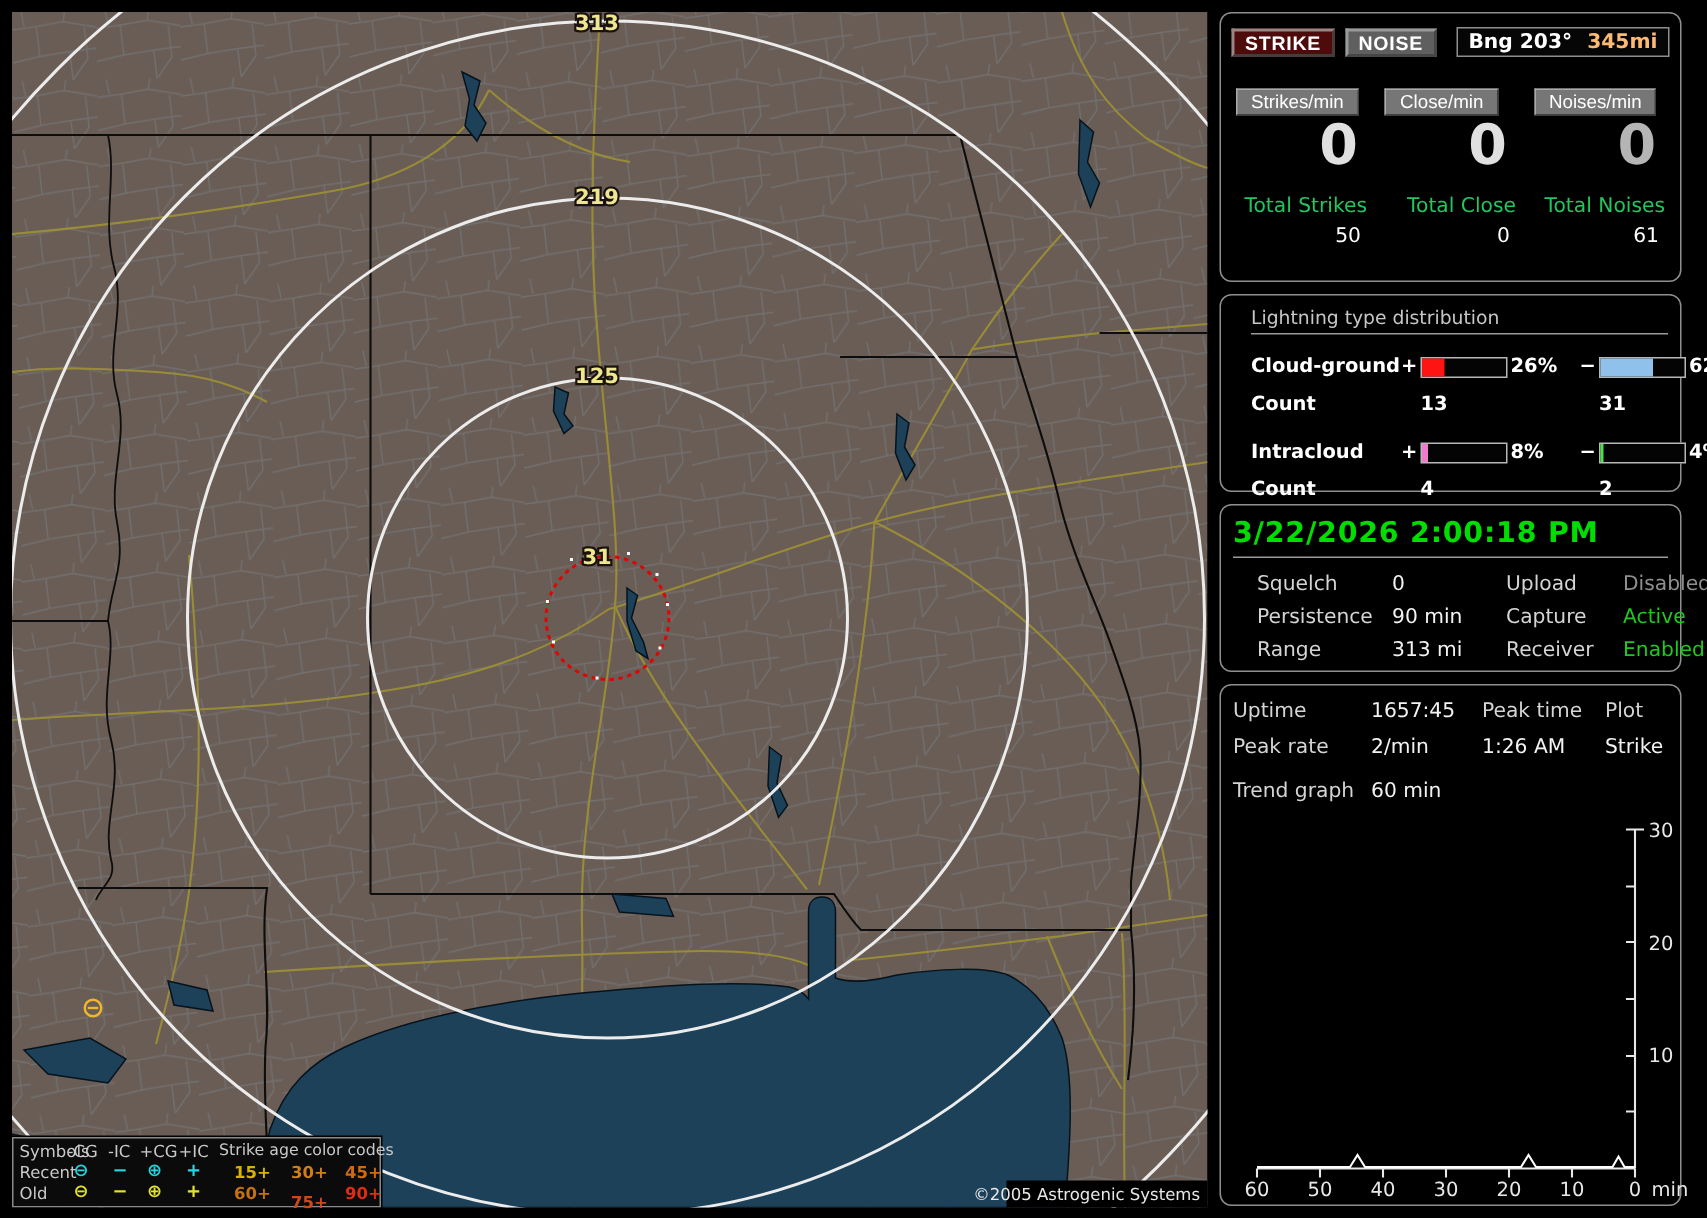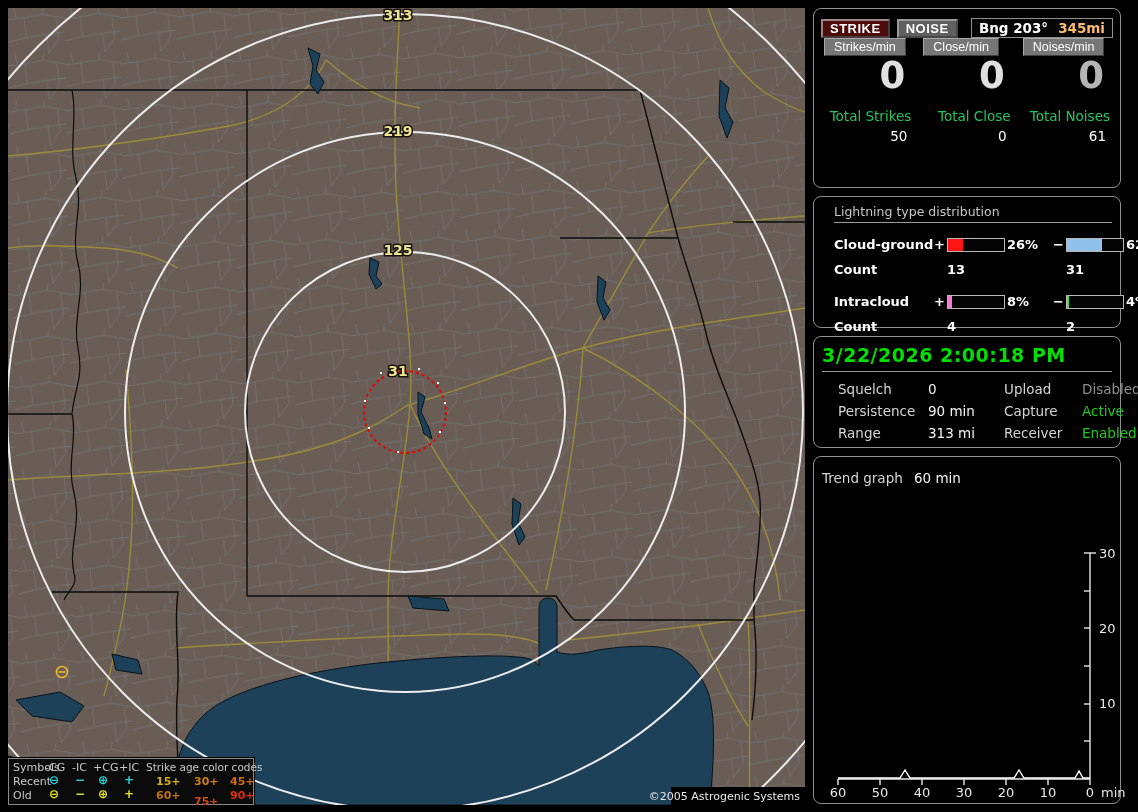--- a/index.html
+++ b/index.html
@@ -24,21 +24,21 @@
   
   .p1row1{display:flex;align-items:center;margin:9px 7px 0 7px;gap:7px;}
   .btn{font-weight:bold;font-size:13px;letter-spacing:0.5px;cursor:default;}
   .btn-strike{background:#4e0b0b;color:#fff;border:2px outset #9a8484;padding:0 7px;}
   .btn-noise{background:#5f5f5f;color:#ffffff;border:2px outset #9a9a9a;padding:0 7px;}
   .bng{margin-left:auto;background:#060606;border:1px solid #8f8f8f;padding:1px 7px;font-size:13.5px;font-weight:bold;color:#fff;white-space:nowrap;}
   .bng .mi{color:#fdba74;margin-left:10px;}
   .cgrid{display:grid;grid-template-columns:1fr 1fr 1fr;margin:0 4px;}
   .rate-hdr{justify-self:start;margin-left:6px;background:#767676;color:#fff;font-size:12.5px;
     border-top:1px solid #aaa;border-left:1px solid #aaa;border-right:1px solid #3f3f3f;border-bottom:1px solid #3f3f3f;
-    padding:1px 9px;}
+    padding:1px 9px;margin-top:21px;}
   .zero{font-size:37px;font-weight:bold;text-align:right;padding-right:12px;line-height:1.05;margin-top:1px;}
   .zero.dim{color:#b5b5b5;}
   .tlabel{font-size:13.5px;text-align:right;padding-right:6px;color:#22c55e;margin-top:12px;}
   .tval{font-size:13.5px;text-align:right;padding-right:10px;color:#fff;margin-top:4px;}
   
   .dist-title{margin:7px 8px 0;padding-bottom:3px;border-bottom:1px solid #9a9a9a;color:#c6c6c6;font-size:12.5px;}
   .drows{margin:9px 8px 0;}
   .drow{display:grid;grid-template-columns:100px 13px 60px 46px 13px 60px 1fr;align-items:center;
     font-weight:bold;font-size:13px;height:25px;color:#fff;}
   .bar{width:56px;height:12px;border:1px solid #b8b8b8;background:#040404;}
@@ -276,20 +276,31 @@
     <div style="color: rgb(30, 201, 30);">Active</div>
 
     <div class="lbl">Range</div>
     <div class="val">313 mi</div>
     <div class="lbl">Receiver</div>
     <div style="color: rgb(30, 201, 30);">Enabled</div>
   </div>
 </div>
 
 <div id="panel-session" class="panel">
+  <div class="sess">
+    <div class="lbl">Uptime</div>
+    <div class="val">1657:45</div>
+    <div class="lbl">Peak time</div>
+    <div class="lbl">Plot</div>
+
+    <div class="lbl">Peak rate</div>
+    <div class="val">2/min</div>
+    <div class="val">1:26 AM</div>
+    <div class="val">Strike</div>
+  </div>
   <div class="trendrow">
     <div class="lbl">Trend graph</div>
     <div class="val">60 min</div>
   </div>
 
   <svg id="trend-chart" width="308" height="252" viewBox="0 0 308 252" xmlns="http://www.w3.org/2000/svg">
 
     <path class="axis" d="M272,6 L272,232"></path>
     <path class="axis" d="M20,232 L272,232"></path>
 

